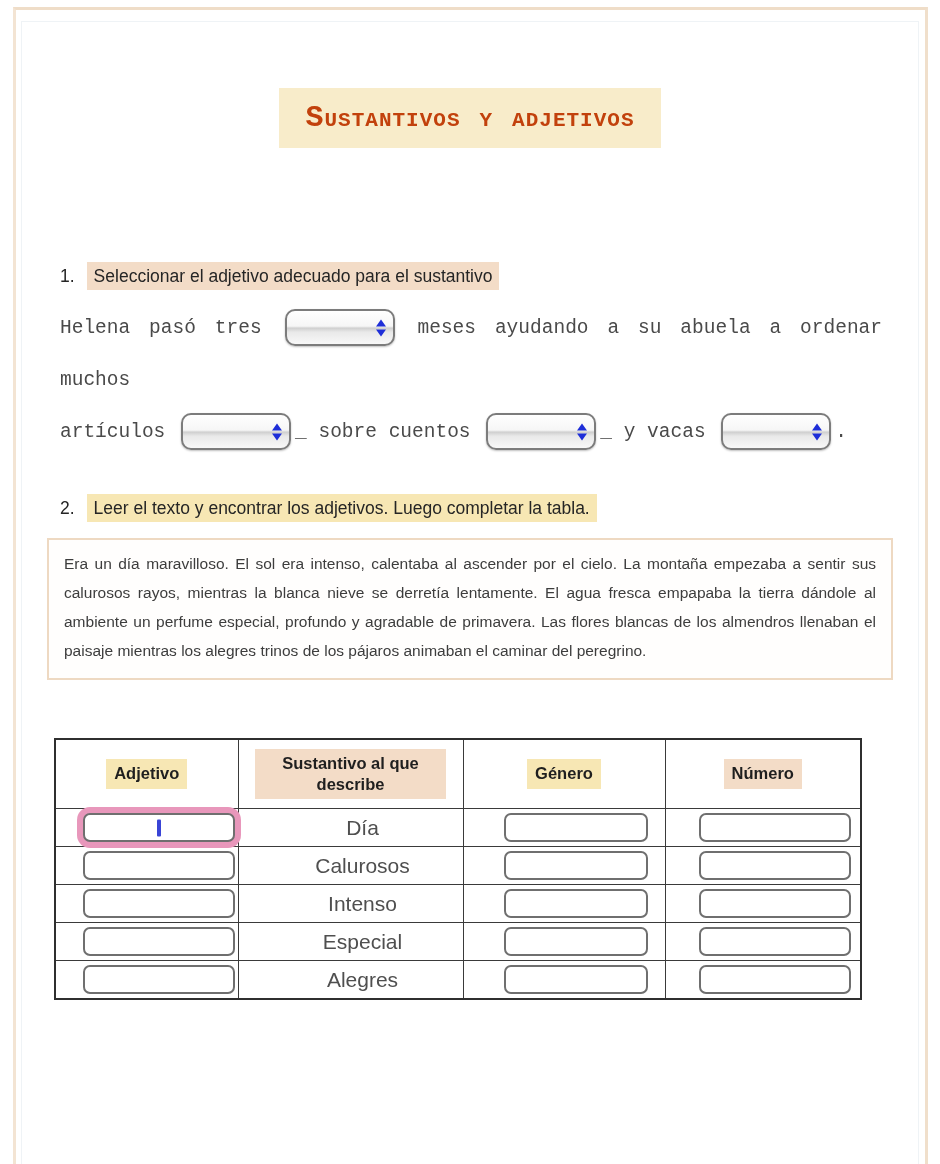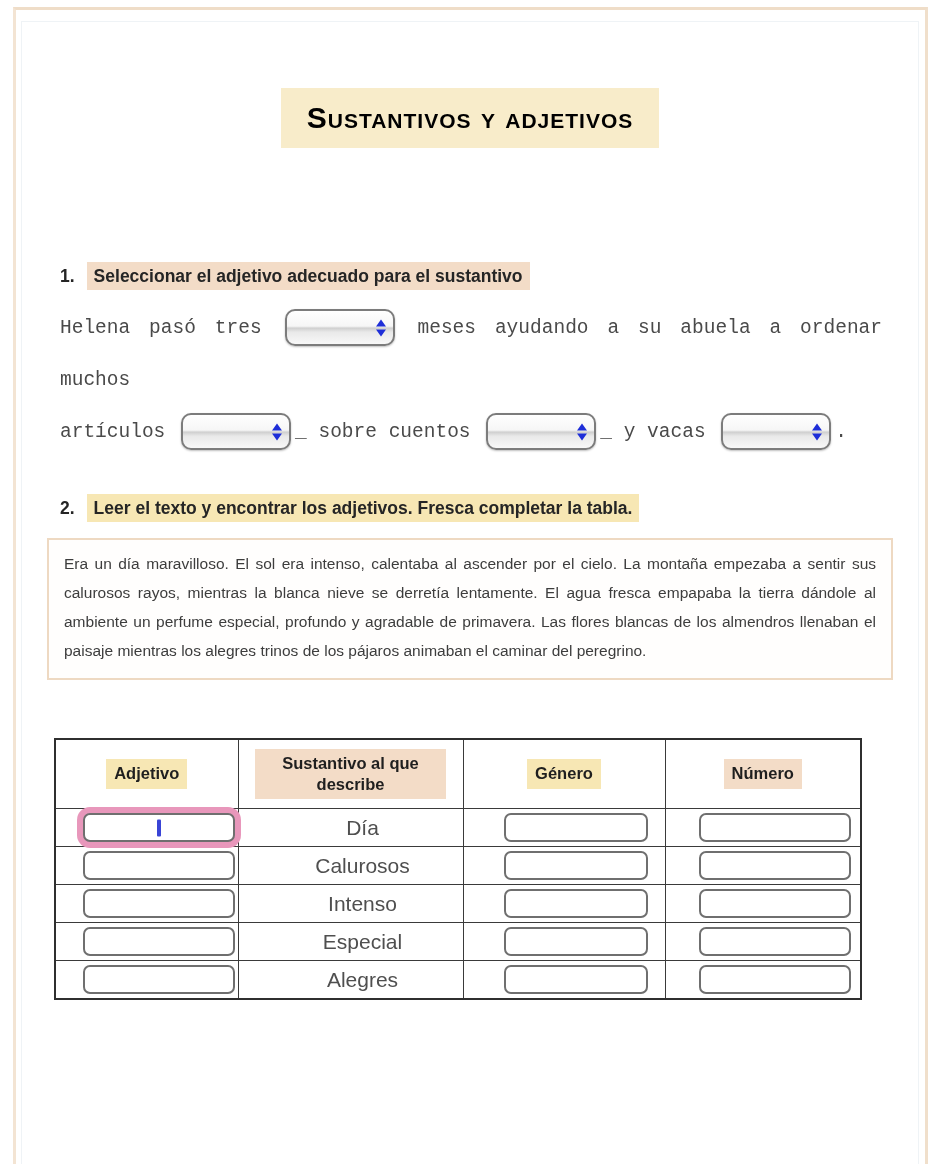--- a/index.html
+++ b/index.html
@@ -15,25 +15,25 @@
   }
   .frame-inner{
     position:absolute;top:21px;left:21px;right:21px;bottom:-4px;
     border-top:1px solid #eff3f6;border-left:1px solid #eff3f6;border-right:1px solid #eff3f6;
     pointer-events:none;
   }
   
   .title-wrap{position:absolute;top:88px;left:0;right:0;text-align:center;}
   .title-chip{
     display:inline-block;background:#f8ecca;padding:13px 26px;
-    font-size:30px;font-weight:bold;letter-spacing:1px;color:#000000;
-    font-variant:small-caps;font-family:Liberation Sans, sans-serif;
-  }
-  
-  .ex-heading{position:absolute;left:60px;font-size:17.5px;font-weight:bold;color:#252525;}
+    font-size:30px;font-weight:bold;letter-spacing:1px;color:#c2410c;
+    font-variant:small-caps;font-family:Liberation Mono, monospace;
+  }
+  
+  .ex-heading{position:absolute;left:60px;font-size:17.5px;font-weight:normal;color:#252525;}
   .ex1-heading{top:266px;}
   .ex2-heading{top:498px;}
   .ex-num{display:inline-block;margin-right:12px;}
   .chip-peach{background:#f3dcc7;padding:4px 7px;}
   .chip-yellow{background:#f7e7b4;padding:4px 7px;}
   
   .sentence{position:absolute;top:302px;left:60px;width:822px;font-size:19.5px;color:#4a4a4a;}
   .s-line{line-height:52px;white-space:normal;font-family:Liberation Mono, monospace;}
   .s-line1{text-align:justify;text-align-last:justify;}
   .blank-mark{color:#6a6a6a;}
@@ -114,21 +114,21 @@
           </span></span><span class="blank-mark">_</span>
       <span>y vacas</span>
       <span class="dd"><span class="arrows">
             <span class="tri-up"></span>
             <span class="tri-down"></span>
           </span></span><span>.</span>
     </div>
   </div>
 
   <div class="ex-heading ex2-heading">
-    <span class="ex-num">2.</span><span class="chip-yellow">Leer el texto y encontrar los adjetivos. Fresca completar la tabla.</span>
+    <span class="ex-num">2.</span><span class="chip-yellow">Leer el texto y encontrar los adjetivos. Luego completar la tabla.</span>
   </div>
 
   <div class="passage">
     <span>Era un día maravilloso. El sol era intenso, calentaba al ascender por el cielo. La montaña empezaba a sentir sus calurosos rayos, mientras la blanca nieve se derretía lentamente. El agua fresca empapaba la tierra dándole al ambiente un perfume especial, profundo y agradable de primavera. Las flores blancas de los almendros llenaban el paisaje mientras los alegres trinos de los pájaros animaban el caminar del peregrino.</span>
   </div>
 
   <table class="worktable">
     <colgroup>
         <col style="width:183px">
         <col style="width:225px">

